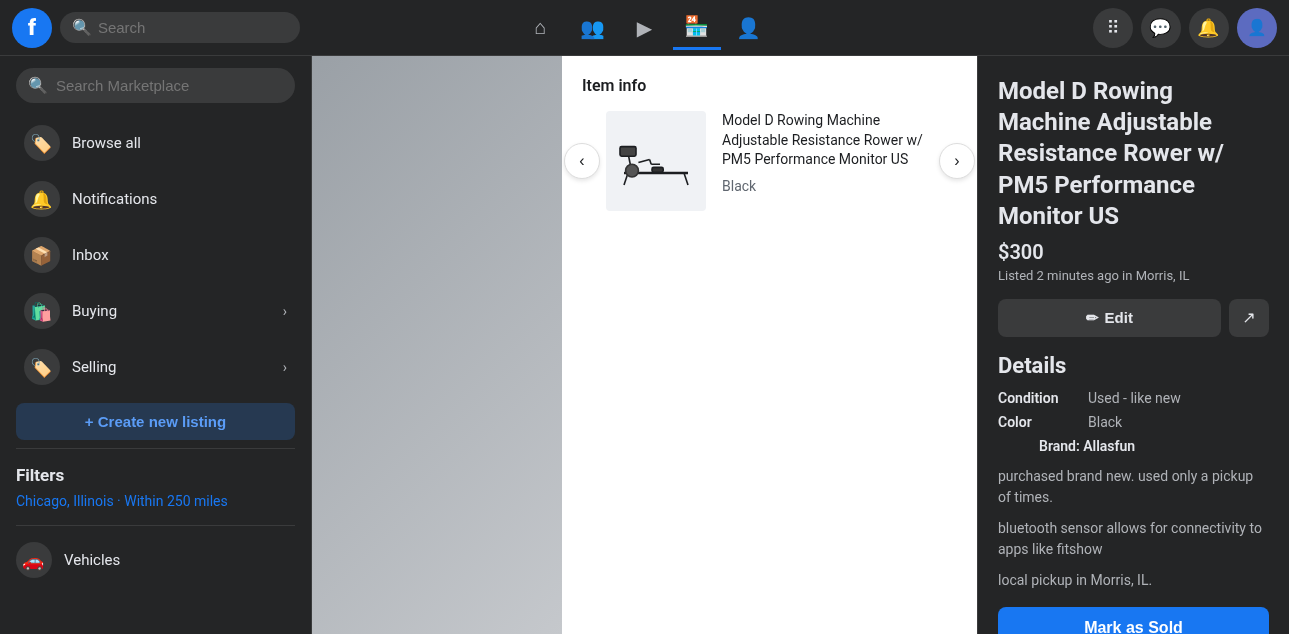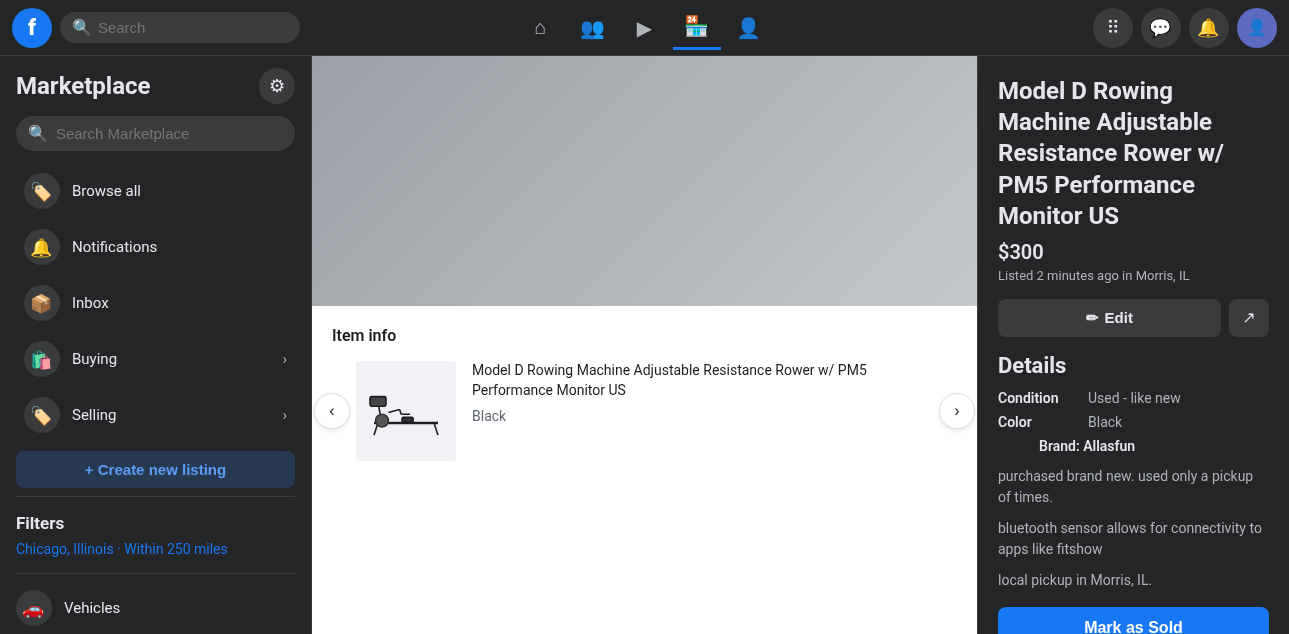--- a/index.html
+++ b/index.html
@@ -47,21 +47,21 @@
     .sidebar-section-title { font-size: 17px; font-weight: 700; color: #e4e6eb; padding: 8px 16px 4px; }
     .filter-location { font-size: 14px; color: #1877f2; padding: 4px 16px 8px; cursor: pointer; }
     .category-item { display: flex; align-items: center; gap: 12px; padding: 8px 16px; cursor: pointer; }
     .category-icon { width: 36px; height: 36px; border-radius: 50%; background: #3a3b3c; display: flex; align-items: center; justify-content: center; font-size: 18px; }
     .category-label { font-size: 15px; color: #e4e6eb; }
 
     
     .content-area { flex: 1; display: flex; overflow: hidden; background: #18191a; }
 
     
-    .product-view { flex: 1; display: flex; flex-direction: column; overflow: hidden; }
+    .product-view { flex: 1; display: flex; overflow: hidden; }
     .product-image-main { flex: 0 0 250px; background: #9aa0a6; display: flex; align-items: center; justify-content: center; position: relative; }
     .product-image-placeholder { width: 100%; height: 100%; background: linear-gradient(135deg, #9aa0a6 0%, #c5c8cc 100%); }
     .item-info-section { background: white; flex: 1; padding: 20px; overflow-y: auto; }
     .item-info-title { font-size: 16px; font-weight: 600; color: #1c1e21; margin-bottom: 16px; }
     .item-card { display: flex; align-items: flex-start; gap: 16px; position: relative; }
     .item-thumbnail { width: 100px; height: 100px; background: #f0f2f5; border-radius: 4px; flex-shrink: 0; display: flex; align-items: center; justify-content: center; overflow: hidden; }
     .rowing-machine-svg { width: 80px; height: 70px; }
     .item-details { flex: 1; }
     .item-name { font-size: 14px; color: #1c1e21; margin-bottom: 8px; line-height: 1.4; }
     .item-color { font-size: 14px; color: #606770; }
@@ -108,24 +108,20 @@
     <button class="nav-right-btn">⠿</button>
     <button class="nav-right-btn">💬</button>
     <button class="nav-right-btn">🔔</button>
     <div class="avatar">👤</div>
   </div>
 </div>
 
 <div class="main-layout">
 
   <div class="sidebar">
-    <div class="sidebar-header">
-      <span class="sidebar-title">Marketplace</span>
-      <button class="gear-btn">⚙</button>
-    </div>
     <div class="search-bar">
       <span class="search-icon">🔍</span>
       <input type="text" placeholder="Search Marketplace" style="">
     </div>
 
     <div class="sidebar-item">
       <div class="sidebar-item-icon">🏷️</div>
       <span class="sidebar-item-label">Browse all</span>
     </div>
     <div class="sidebar-item">

